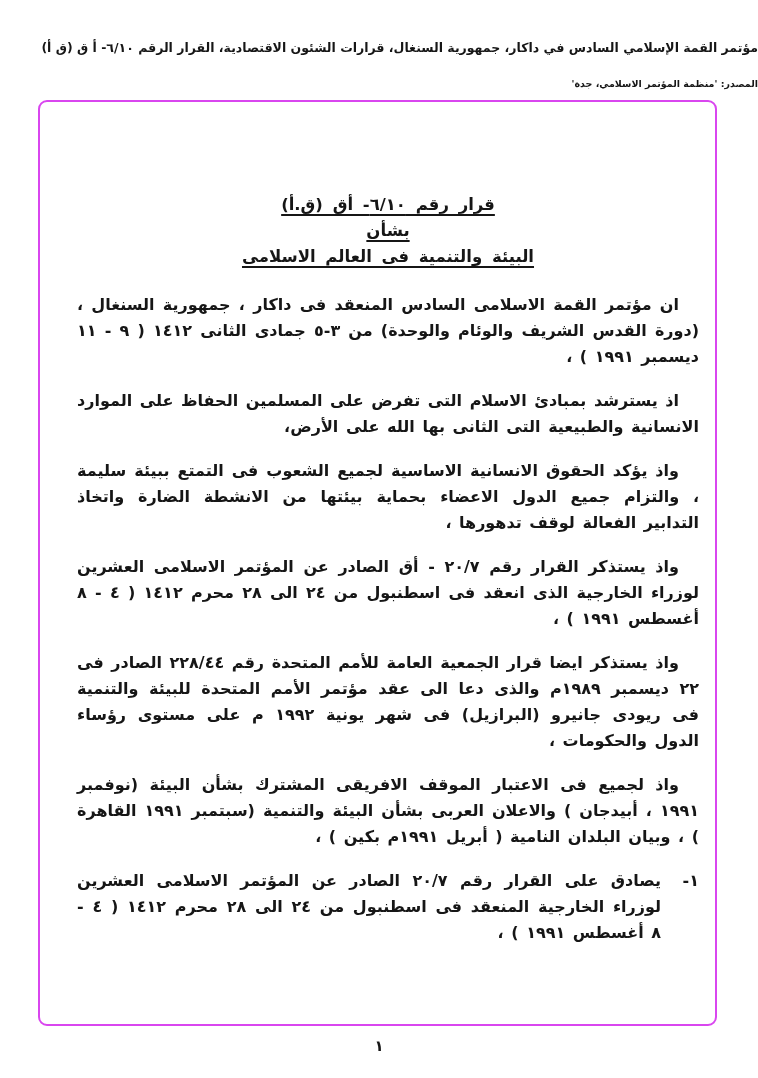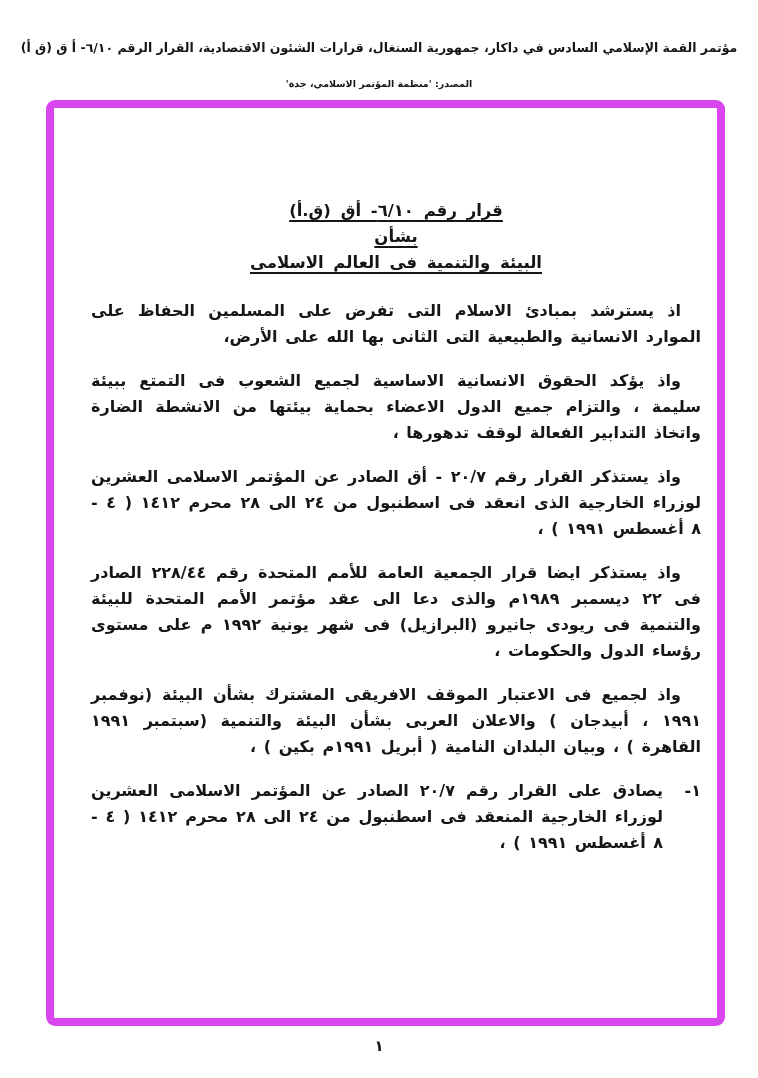--- a/index.html
+++ b/index.html
@@ -1,29 +1,28 @@
 <!DOCTYPE html>
 <html lang="ar"><head>
 <meta charset="utf-8">
 <style>
   html,body{margin:0;padding:0;}
   body{
     width:758px;height:1078px;position:relative;background:#ffffff;
     font-family:"DejaVu Sans",sans-serif;color:#161616;overflow:hidden;
   }
   
-  .hdr{position:absolute;top:40px;left:0;right:0;text-align:center;direction:rtl;}
+  .hdr{position:absolute;top:40px;left:0;right:0;direction:rtl;}
   .hdr-line1{font-size:12.5px;font-weight:bold;letter-spacing:0;white-space:nowrap;}
   .hdr-line2{font-size:9.5px;font-weight:bold;margin-top:23px;}
   
   .frame{
     position:absolute;left:38px;top:100px;width:679px;height:926px;
-    border:8px solid #d946ef;border-radius:9px;box-sizing:border-box;
+    border:2px solid #d946ef;border-radius:9px;box-sizing:border-box;
     background:#ffffff;
-    margin-left:8px;
   }
   .content{
     position:absolute;inset:0;padding:90px 16px 0 37px;box-sizing:border-box;
     direction:rtl;overflow:hidden;
   }
   
   .title-block{text-align:center;margin:0 0 22px 0;}
   .title-line{
     font-size:16.5px;font-weight:bold;line-height:26px;word-spacing:4px;
     text-decoration:underline;text-decoration-thickness:1.5px;text-underline-offset:4px;
@@ -54,20 +53,21 @@
 
 <div class="frame">
   <div class="content">
 
     <div class="title-block">
       <div class="title-line">قرار رقم ٦/١٠- أق (ق.أ)</div>
       <div class="title-line">بشأن</div>
       <div class="title-line">البيئة والتنمية فى العالم الاسلامى</div>
     </div>
 
+    <p class="para"><span>ان مؤتمر القمة الاسلامى السادس المنعقد فى داكار ، جمهورية السنغال ، (دورة القدس الشريف والوئام والوحدة) من ٣-٥ جمادى الثانى ١٤١٢ ( ٩ - ١١ ديسمبر ١٩٩١ ) ،</span></p>
 
     <p class="para"><span class="lead">اذ يسترشد</span><span> بمبادئ الاسلام التى تفرض على المسلمين الحفاظ على الموارد الانسانية والطبيعية التى الثانى بها الله على الأرض،</span></p>
 
     <p class="para"><span class="lead">واذ يؤكد</span><span> الحقوق الانسانية الاساسية لجميع الشعوب فى التمتع ببيئة سليمة ، والتزام جميع الدول الاعضاء بحماية بيئتها من الانشطة الضارة واتخاذ التدابير الفعالة لوقف تدهورها ،</span></p>
 
     <p class="para"><span class="lead">واذ يستذكر</span><span> القرار رقم ٢٠/٧ - أق الصادر عن المؤتمر الاسلامى العشرين لوزراء الخارجية الذى انعقد فى اسطنبول من ٢٤ الى ٢٨ محرم ١٤١٢ ( ٤ - ٨ أغسطس ١٩٩١ ) ،</span></p>
 
     <p class="para"><span class="lead">واذ يستذكر</span><span> ايضا قرار الجمعية العامة للأمم المتحدة رقم ٢٢٨/٤٤ الصادر فى ٢٢ ديسمبر ١٩٨٩م والذى دعا الى عقد مؤتمر الأمم المتحدة للبيئة والتنمية فى ريودى جانيرو (البرازيل) فى شهر يونية ١٩٩٢ م على مستوى رؤساء الدول والحكومات ،</span></p>
 
     <p class="para"><span class="lead">واذ لجميع فى الاعتبار</span><span> الموقف الافريقى المشترك بشأن البيئة (نوفمبر ١٩٩١ ، أبيدجان ) والاعلان العربى بشأن البيئة والتنمية (سبتمبر ١٩٩١ القاهرة ) ، وبيان البلدان النامية ( أبريل ١٩٩١م بكين ) ،</span></p>

